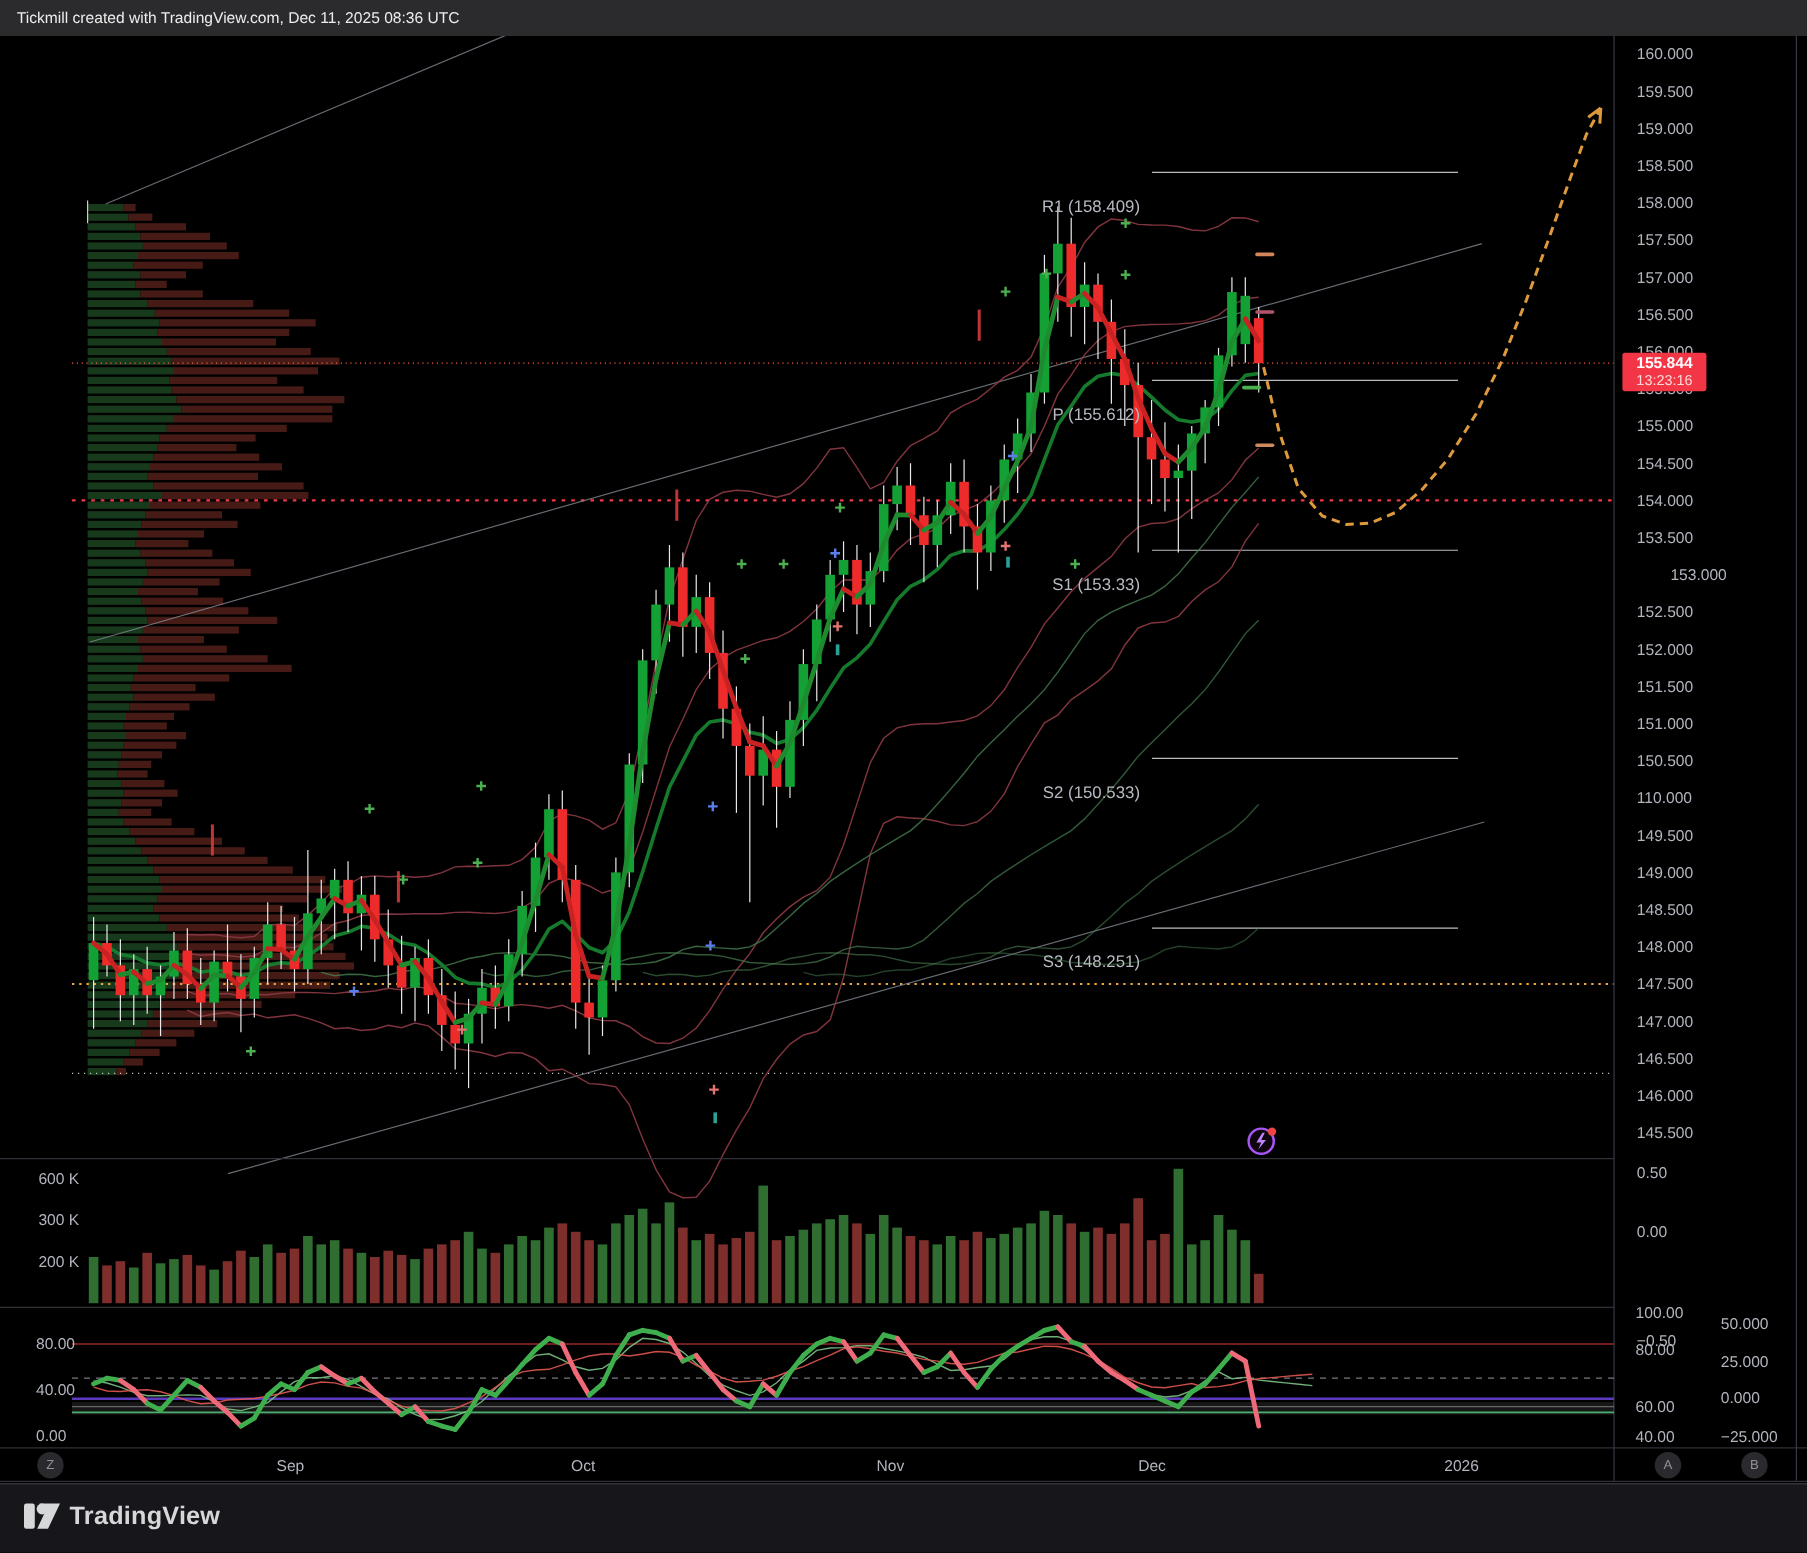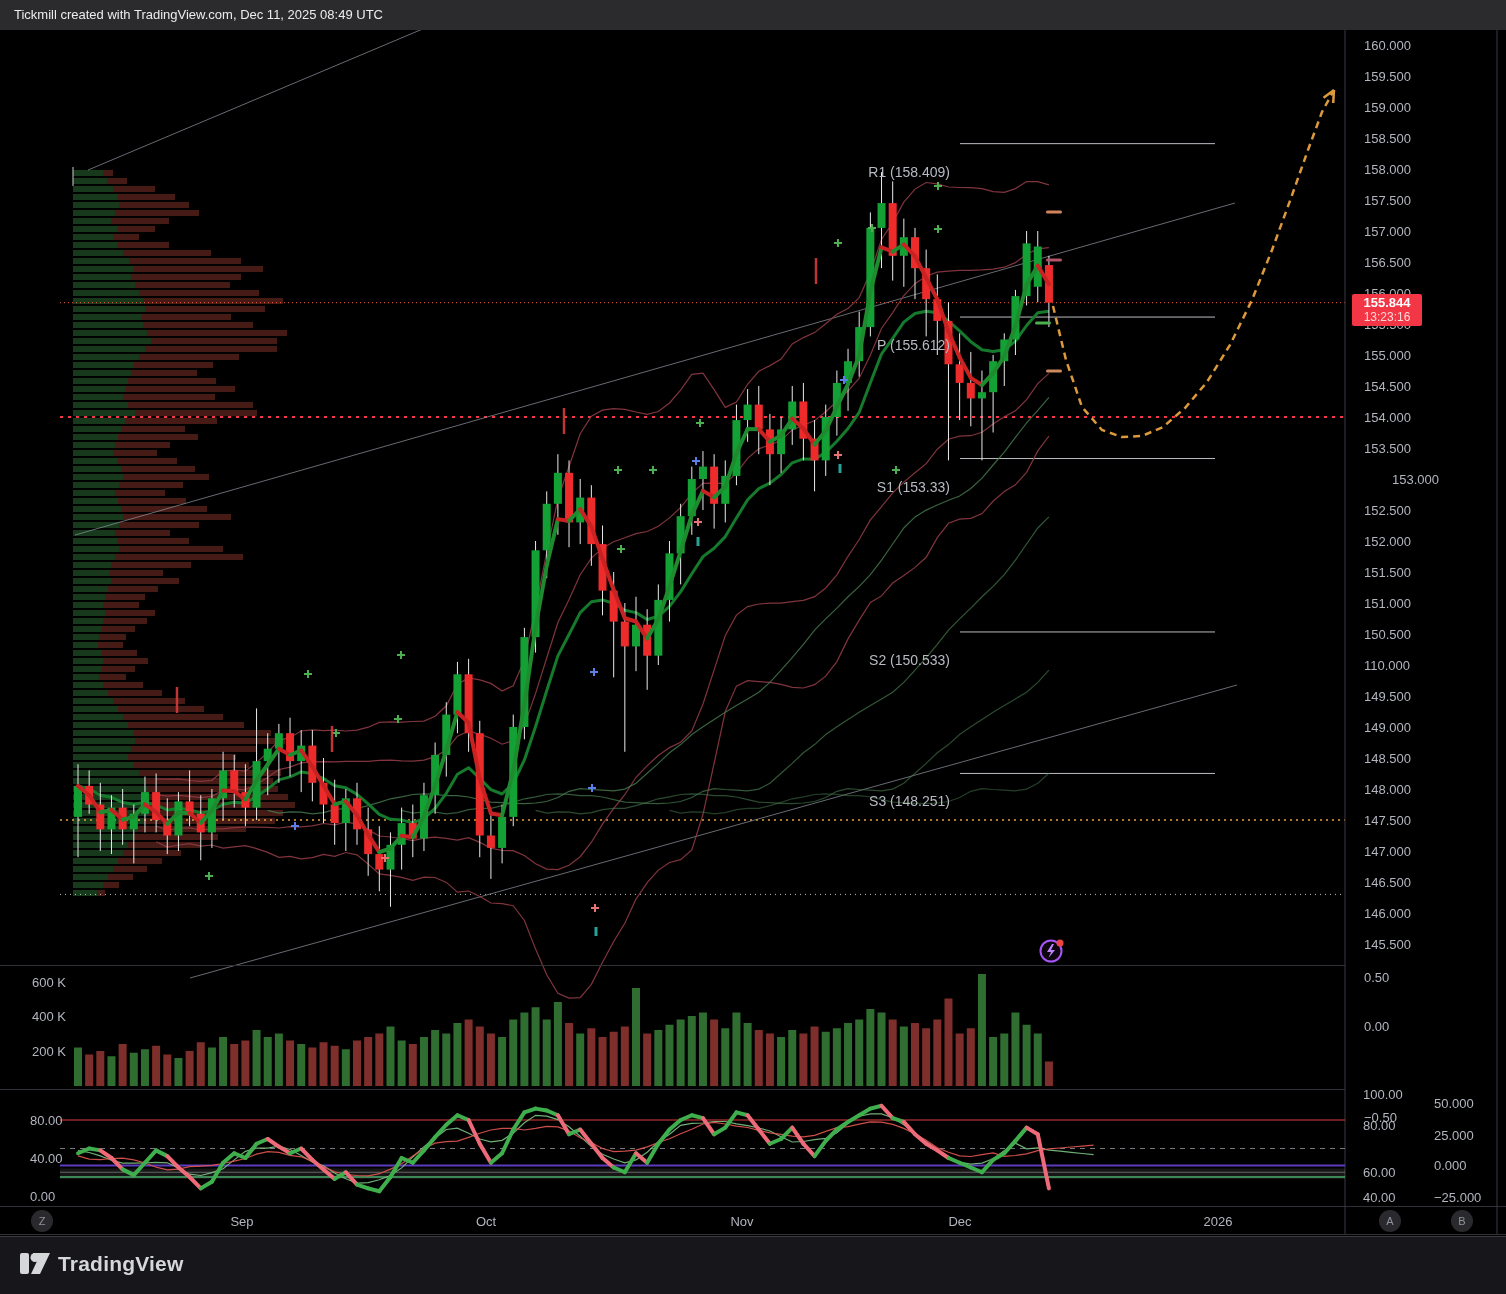--- a/index.html
+++ b/index.html
@@ -23,21 +23,21 @@
           border-top:1px solid #3c3c40;}
   #brand{position:absolute;left:58px;top:1252px;color:#d6d7d9;font-size:21px;font-weight:bold;z-index:5;letter-spacing:.2px;}
   #logo{position:absolute;left:20px;top:1252px;z-index:5;}
   #flash{position:absolute;left:1038px;top:937px;z-index:4;}
 </style>
 </head>
 <body>
 
 <div id="stage">
   <div id="topbar">
-    <span>Tickmill created with TradingView.com, Dec 11, 2025 08:49 UTC</span>
+    <span>Tickmill created with TradingView.com, Dec 11, 2025 08:36 UTC</span>
   </div>
 
   <svg id="gfx" width="1506" height="1294">
       <g>
         <rect x="73" y="170" width="30" height="6" fill="#173a1d"></rect>
         <rect x="103" y="170" width="10" height="6" fill="#461b16"></rect>
         <rect x="73" y="178" width="34" height="6" fill="#173a1d"></rect>
         <rect x="107" y="178" width="20" height="6" fill="#461b16"></rect>
         <rect x="73" y="186" width="40" height="6" fill="#173a1d"></rect>
         <rect x="113" y="186" width="42" height="6" fill="#461b16"></rect>
@@ -760,21 +760,21 @@
       <div class="lbl " style="left: 1364px; top: 696px;">149.500</div>
       <div class="lbl " style="left: 1364px; top: 727px;">149.000</div>
       <div class="lbl " style="left: 1364px; top: 758px;">148.500</div>
       <div class="lbl " style="left: 1364px; top: 789px;">148.000</div>
       <div class="lbl " style="left: 1364px; top: 820px;">147.500</div>
       <div class="lbl " style="left: 1364px; top: 851px;">147.000</div>
       <div class="lbl " style="left: 1364px; top: 882px;">146.500</div>
       <div class="lbl " style="left: 1364px; top: 913px;">146.000</div>
       <div class="lbl " style="left: 1364px; top: 944px;">145.500</div>
       <div class="lbl " style="left: 32px; top: 982px;">600 K</div>
-      <div class="lbl " style="left: 32px; top: 1016px;">400 K</div>
+      <div class="lbl " style="left: 32px; top: 1016px;">300 K</div>
       <div class="lbl " style="left: 32px; top: 1051px;">200 K</div>
       <div class="lbl " style="left: 1364px; top: 977px;">0.50</div>
       <div class="lbl " style="left: 1364px; top: 1026px;">0.00</div>
       <div class="lbl " style="left: 1364px; top: 1077px; margin-top: 40px;">−0.50</div>
       <div class="lbl " style="left: 30px; top: 1120px;">80.00</div>
       <div class="lbl " style="left: 30px; top: 1158px;">40.00</div>
       <div class="lbl " style="left: 30px; top: 1196px;">0.00</div>
       <div class="lbl " style="left: 1363px; top: 1094px;">100.00</div>
       <div class="lbl " style="left: 1363px; top: 1125px;">80.00</div>
       <div class="lbl " style="left: 1363px; top: 1172px;">60.00</div>

